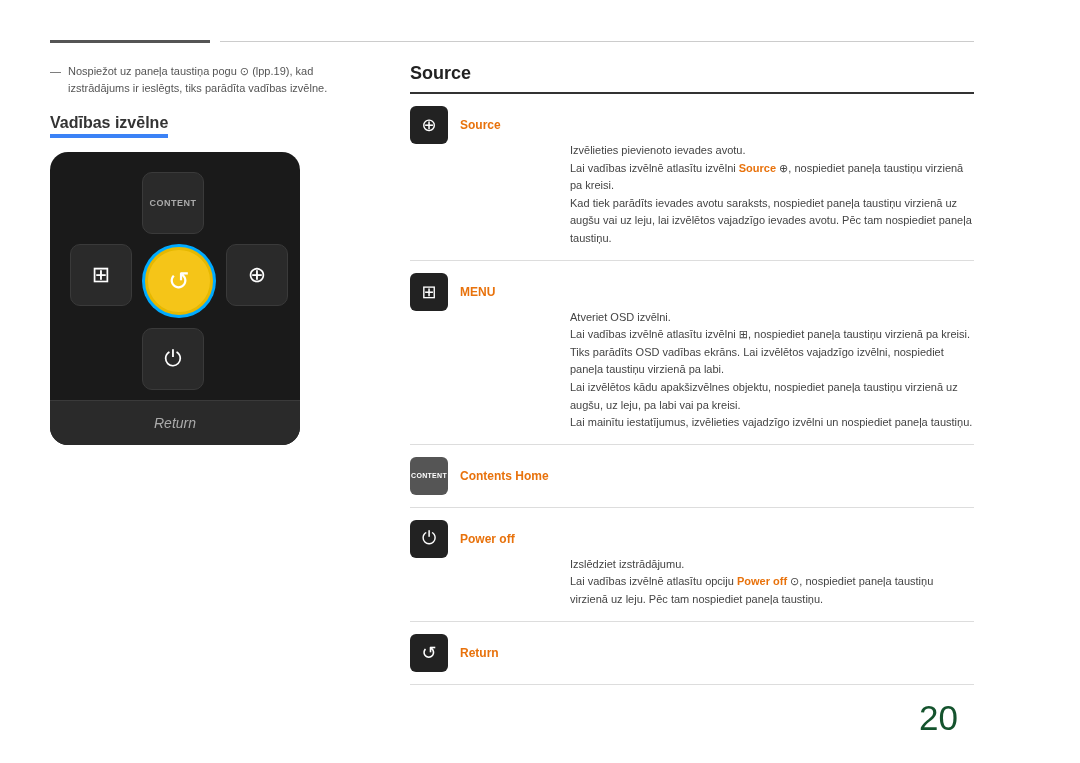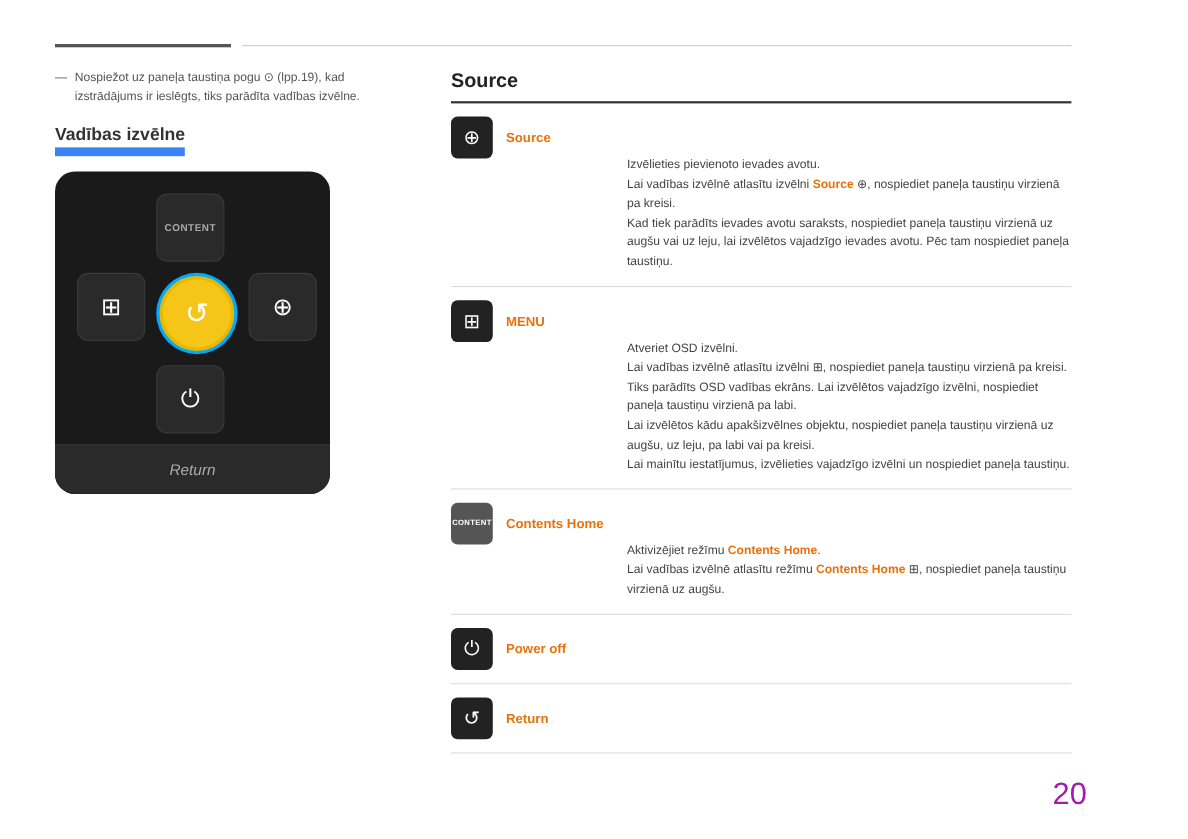--- a/index.html
+++ b/index.html
@@ -63,21 +63,21 @@
       position: absolute;
       left: 0;
       top: 0;
     }
 
     .section-title {
       font-size: 16px;
       font-weight: bold;
       color: #333;
       margin-bottom: 14px;
-      border-bottom: 8px solid #3b82f6;
+      border-bottom: 4px solid #3b82f6;
       display: inline-block;
       padding-bottom: 2px;
     }
 
     
     .remote-device {
       background: #1a1a1a;
       border-radius: 18px;
       width: 250px;
       padding: 20px 20px 0 20px;
@@ -250,23 +250,23 @@
 
     .row-right .bold-orange {
       font-weight: bold;
       color: #e8720c;
     }
 
     
     .page-number {
       position: absolute;
       bottom: 25px;
-      right: 36px;
-      font-size: 28px;
-      color: #a21caf;
+      right: 66px;
+      font-size: 35px;
+      color: #14532d;
       font-weight: 300;
     }
 
     .icon-content-text {
       font-size: 7px;
       color: #fff;
       font-weight: bold;
       letter-spacing: 0.3px;
     }
   </style>
@@ -376,35 +376,35 @@
 
       <div class="table-row">
         <div class="row-left">
           <div class="row-icon-label">
             <div class="row-icon contents-home-icon">
               <span class="icon-content-text">CONTENT</span>
             </div>
             <span class="row-label">Contents Home</span>
           </div>
         </div>
-        <div class="row-right">
-          Aktivizējiet režīmu <span class="bold-orange">Contents Home</span>.<br>
-          Lai vadības izvēlnē atlasītu režīmu <span class="bold-orange">Contents Home</span> ⊞, nospiediet paneļa taustiņu virzienā uz augšu.
-        </div>
       </div>
 
       <div class="table-row">
         <div class="row-left">
           <div class="row-icon-label">
             <div class="row-icon">
               <span class="icon-inner">⏻</span>
             </div>
             <span class="row-label">Power off</span>
           </div>
         </div>
+        <div class="row-right">
+          Izslēdziet izstrādājumu.<br>
+          Lai vadības izvēlnē atlasītu opciju <span class="bold-orange">Power off</span> ⊙, nospiediet paneļa taustiņu virzienā uz leju. Pēc tam nospiediet paneļa taustiņu.
+        </div>
       </div>
 
       <div class="table-row">
         <div class="row-left">
           <div class="row-icon-label">
             <div class="row-icon">
               <span class="icon-inner">↺</span>
             </div>
             <span class="row-label">Return</span>
           </div>

